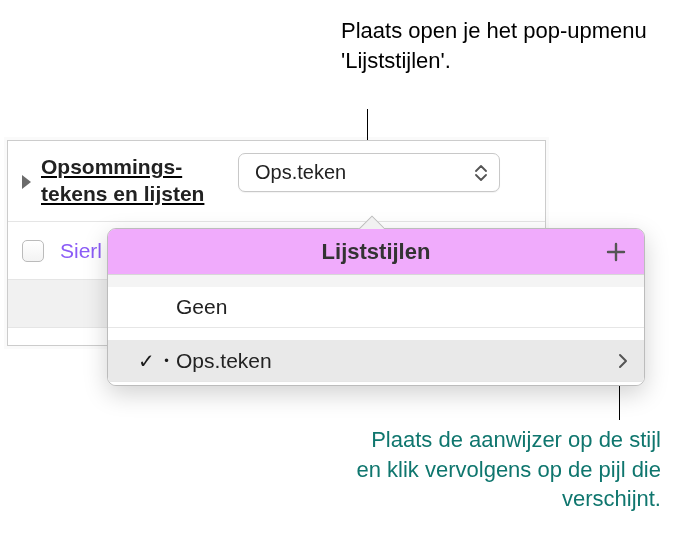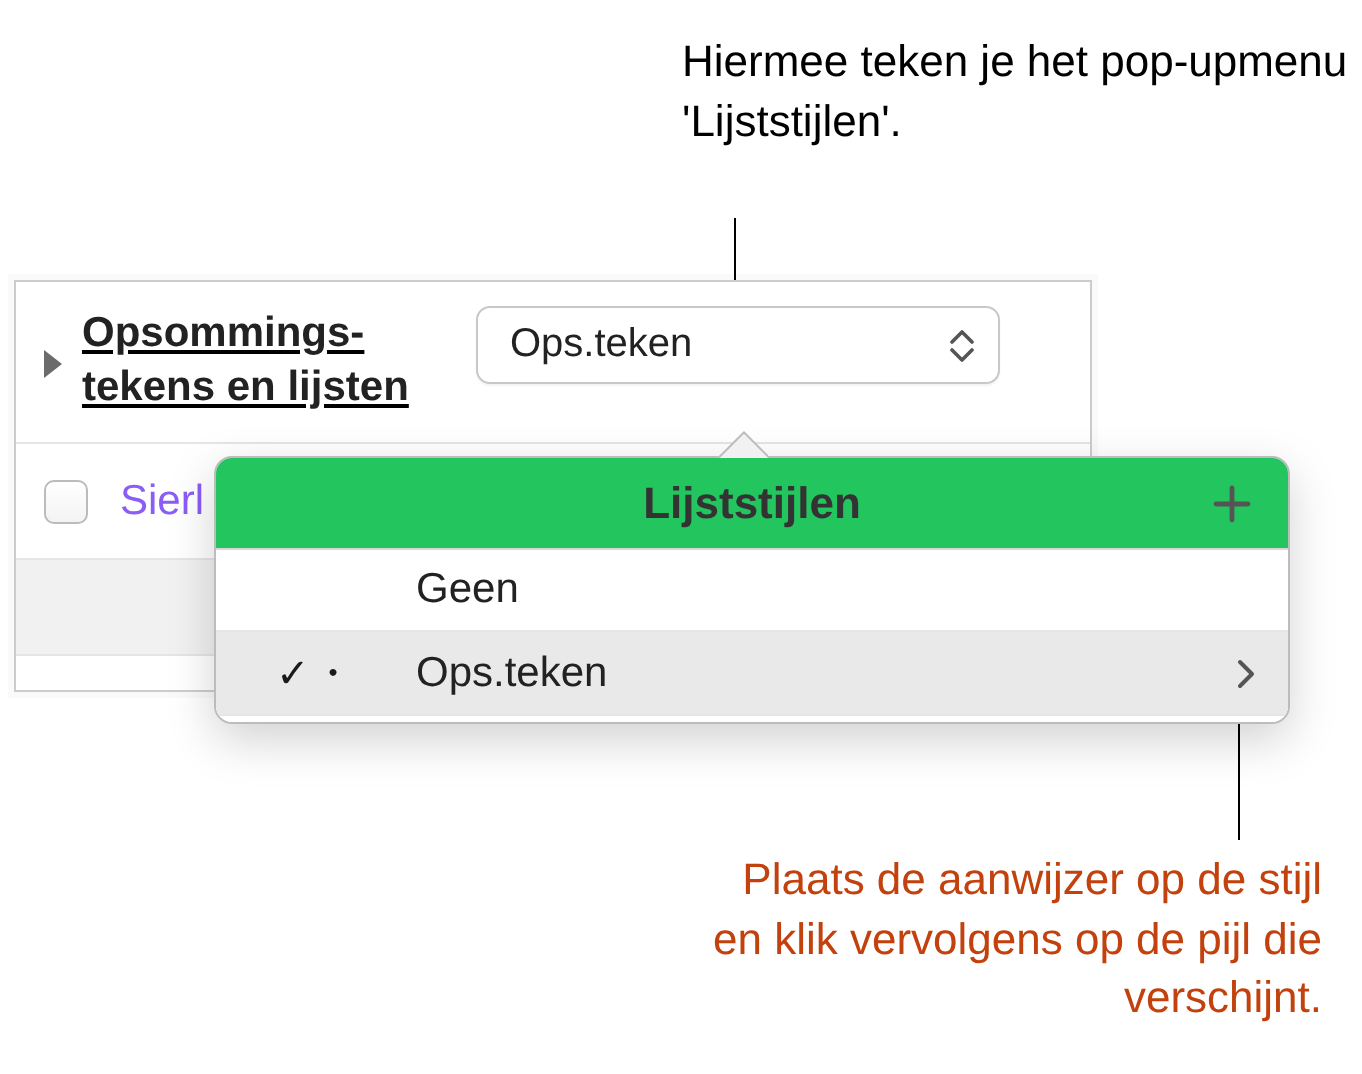--- a/index.html
+++ b/index.html
@@ -157,21 +157,21 @@
       z-index: 10;
     }
     .popover-title {
       text-align: center;
       font-size: 22px;
       font-weight: 600;
       color: #333;
       padding: 10px 0 9px;
       position: relative;
       border-bottom: 1px solid #d7d7d7;
-      background: #22c55e;
+      background: #f0abfc;
     }
     .add-button {
       position: absolute;
       right: 14px;
       top: 50%;
       transform: translateY(-50%);
       width: 28px;
       height: 28px;
       display: flex;
       align-items: center;
@@ -180,25 +180,26 @@
     .add-button svg {
       display: block;
     }
     .style-list {
       background: #fff;
     }
     .style-item {
       display: flex;
       align-items: center;
       height: 41px;
-      padding: 0 16px 0 100px;
+      padding: 0 16px 0 68px;
       border-bottom: 1px solid #e6e6e6;
       font-size: 21px;
       color: #222;
       position: relative;
+      margin-top: 12px;
     }
     .style-item:last-child {
       border-bottom: none;
     }
     .style-item.selected {
       background: #e9e9e9;
     }
     .check-bullet {
       position: absolute;
       left: 30px;
@@ -234,29 +235,29 @@
       width: 1px;
       height: 63px;
       background: #000;
     }
     .annotation-bottom {
       position: absolute;
       top: 425px;
       right: 20px;
       font-size: 22px;
       line-height: 1.35;
-      color: #c2410c;
+      color: #0f766e;
       text-align: right;
       width: 320px;
     }
   </style>
 </head>
 <body>
 
-<div class="annotation-top">Hiermee teken je het pop-upmenu 'Lijststijlen'.</div>
+<div class="annotation-top">Plaats open je het pop-upmenu 'Lijststijlen'.</div>
 <div class="callout-line-top"></div>
 
 <div class="panel">
   <div class="panel-header">
     <div class="disclosure-triangle"></div>
     <div class="section-label">Opsommings-tekens en lijsten</div>
     <div class="popup-button">
       <span class="popup-button-text">Ops.teken</span>
       <span class="popup-chevrons">
         <svg width="12" height="7" viewBox="0 0 12 7">

